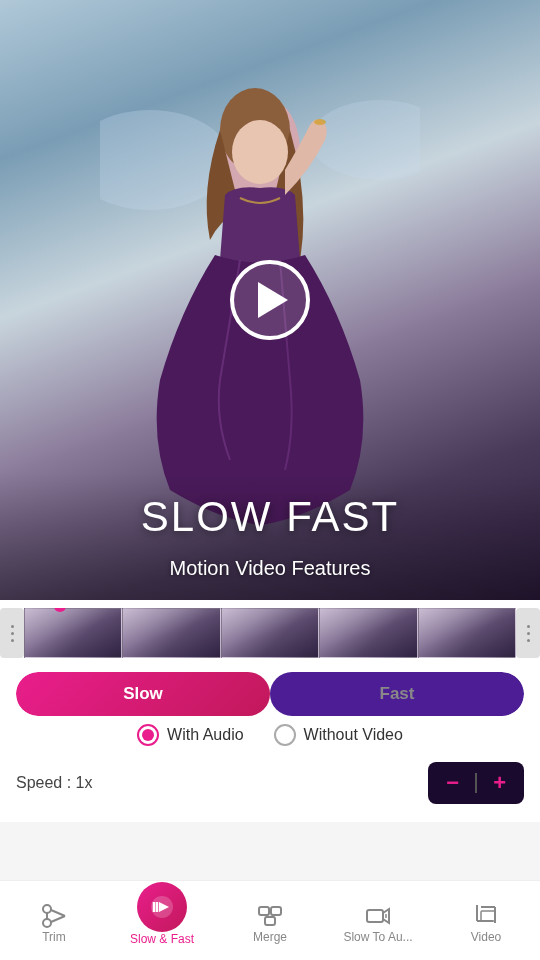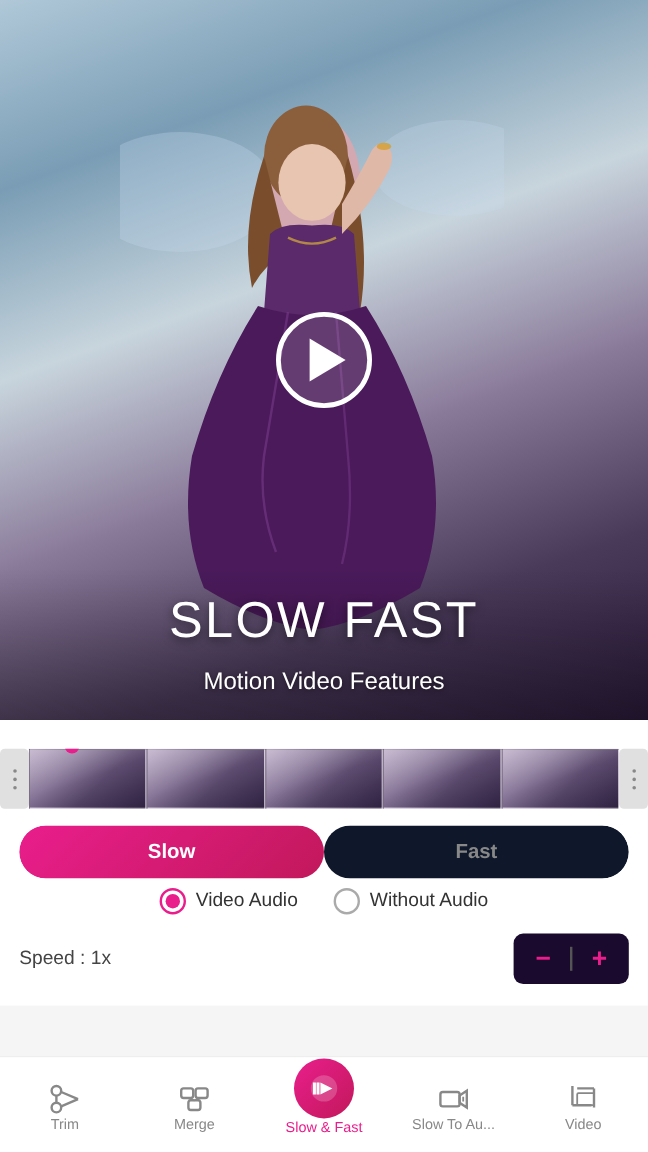--- a/index.html
+++ b/index.html
@@ -68,21 +68,21 @@
     .title-sub {
       font-size: 20px;
       font-weight: 500;
       margin-top: 16px;
       text-shadow: 0 1px 4px rgba(0,0,0,0.5);
     }
 
     
     .controls-area {
       background: white;
-      padding: 16px 0 10px 0;
+      padding: 0 0 10px 0;
     }
 
     
     .timeline-row {
       display: flex;
       align-items: center;
       padding: 8px 0 4px 0;
       background: white;
       position: relative;
     }
@@ -169,21 +169,21 @@
       justify-content: center;
     }
 
     .speed-btn.active {
       background: linear-gradient(135deg, #e91e8c, #c2185b);
       color: white;
       border-radius: 50px;
     }
 
     .speed-btn.inactive {
-      background: #0f172a;
+      background: #4c1d95;
       color: #888;
       border-radius: 50px;
     }
 
     
     .audio-toggle-row {
       display: flex;
       align-items: center;
       justify-content: center;
       gap: 30px;
@@ -394,25 +394,25 @@
   <div class="speed-toggle">
     <button class="speed-btn active">Slow</button>
     <button class="speed-btn inactive">Fast</button>
   </div>
 
   <div class="audio-toggle-row">
     <div class="radio-option">
       <div class="radio-outer">
         <div class="radio-inner"></div>
       </div>
-      <span class="radio-label">Video Audio</span>
+      <span class="radio-label">With Audio</span>
     </div>
     <div class="radio-option">
       <div class="radio-empty"></div>
-      <span class="radio-label">Without Audio</span>
+      <span class="radio-label">Without Video</span>
     </div>
   </div>
 
   <div class="speed-row">
     <span class="speed-text">Speed : 1x</span>
     <div class="speed-control">
       <span class="speed-minus">−</span>
       <div class="speed-divider"></div>
       <span class="speed-plus">+</span>
     </div>
@@ -427,45 +427,45 @@
         <circle cx="6" cy="6" r="4" stroke="#888" stroke-width="2"></circle>
         <circle cx="6" cy="20" r="4" stroke="#888" stroke-width="2"></circle>
         <line x1="10" y1="7" x2="24" y2="13" stroke="#888" stroke-width="2"></line>
         <line x1="10" y1="19" x2="24" y2="13" stroke="#888" stroke-width="2"></line>
         <line x1="6" y1="10" x2="6" y2="16" stroke="#888" stroke-width="2"></line>
       </svg>
     </div>
     <span class="nav-label">Trim</span>
   </div>
 
+  <div class="nav-item nav-item-center">
+    <div class="nav-icon">
+      <svg class="icon-svg-center" width="28" height="28" viewBox="0 0 28 28" fill="none">
+        <circle cx="14" cy="14" r="11" fill="white" opacity="0.2"></circle>
+        <polygon points="11,9 11,19 21,14" fill="white"></polygon>
+        <line x1="6" y1="9" x2="6" y2="19" stroke="white" stroke-width="2.5"></line>
+        <line x1="9" y1="9" x2="9" y2="19" stroke="white" stroke-width="2.5"></line>
+      </svg>
+    </div>
+    <span class="nav-label active">Slow &amp; Fast</span>
+  </div>
+
   <div class="nav-item">
     <div class="nav-icon">
       <svg width="26" height="26" viewBox="0 0 26 26" fill="none">
         <rect x="2" y="4" width="10" height="8" rx="2" stroke="#888" stroke-width="2"></rect>
         <rect x="14" y="4" width="10" height="8" rx="2" stroke="#888" stroke-width="2"></rect>
         <rect x="8" y="14" width="10" height="8" rx="2" stroke="#888" stroke-width="2"></rect>
         <line x1="7" y1="12" x2="13" y2="14" stroke="#888" stroke-width="1.5"></line>
         <line x1="19" y1="12" x2="13" y2="14" stroke="#888" stroke-width="1.5"></line>
       </svg>
     </div>
     <span class="nav-label">Merge</span>
   </div>
 
-  <div class="nav-item nav-item-center">
-    <div class="nav-icon">
-      <svg class="icon-svg-center" width="28" height="28" viewBox="0 0 28 28" fill="none">
-        <circle cx="14" cy="14" r="11" fill="white" opacity="0.2"></circle>
-        <polygon points="11,9 11,19 21,14" fill="white"></polygon>
-        <line x1="6" y1="9" x2="6" y2="19" stroke="white" stroke-width="2.5"></line>
-        <line x1="9" y1="9" x2="9" y2="19" stroke="white" stroke-width="2.5"></line>
-      </svg>
-    </div>
-    <span class="nav-label active">Slow &amp; Fast</span>
-  </div>
-
   <div class="nav-item">
     <div class="nav-icon">
       <svg width="26" height="26" viewBox="0 0 26 26" fill="none">
         <rect x="2" y="7" width="16" height="12" rx="2" stroke="#888" stroke-width="2"></rect>
         <polygon points="18,10 24,6 24,20 18,16" stroke="#888" stroke-width="2" fill="none"></polygon>
         <line x1="21" y1="11" x2="21" y2="15" stroke="#888" stroke-width="1.5"></line>
       </svg>
     </div>
     <span class="nav-label">Slow To Au...</span>
   </div>

